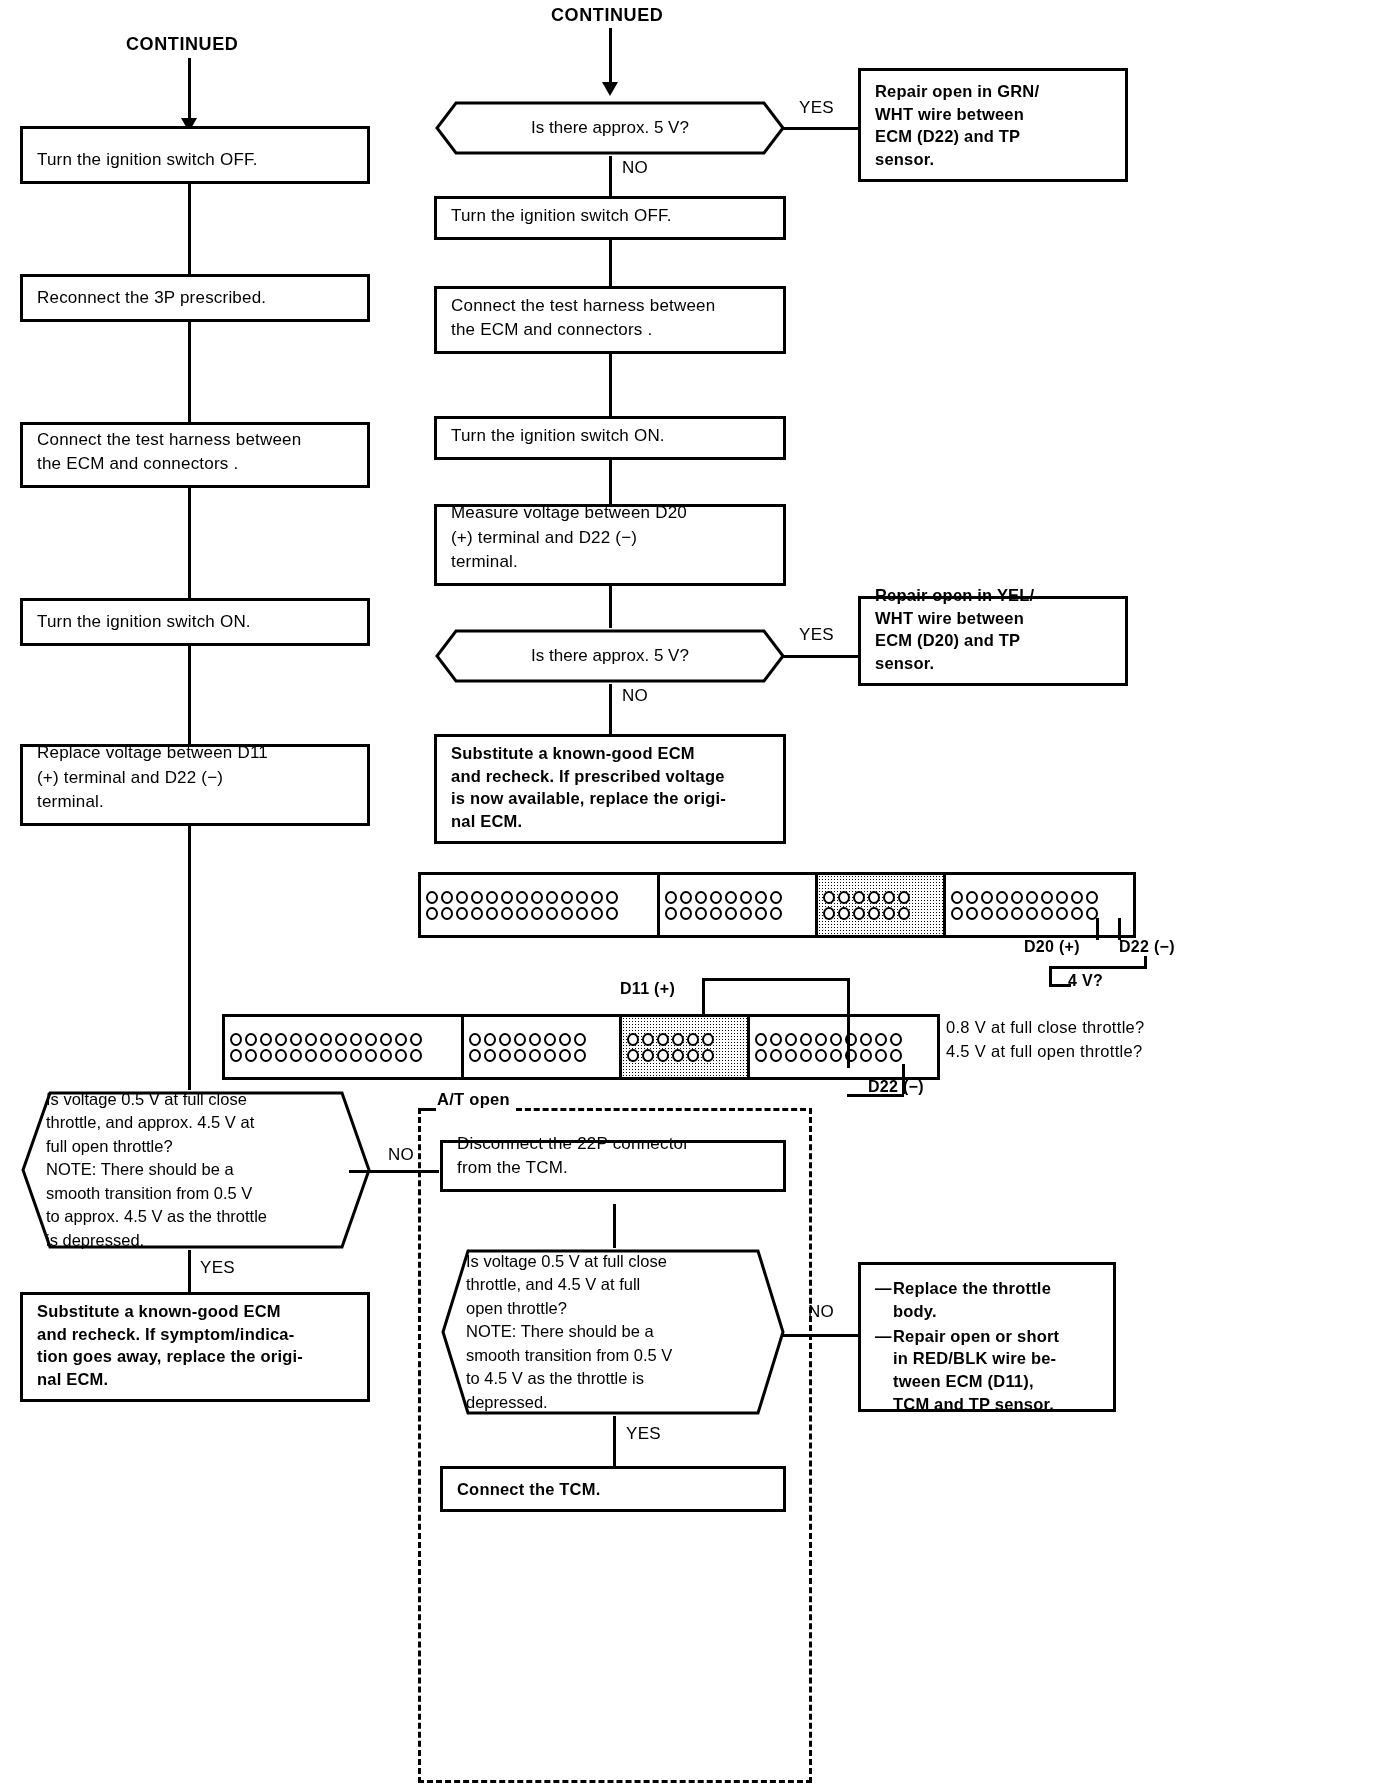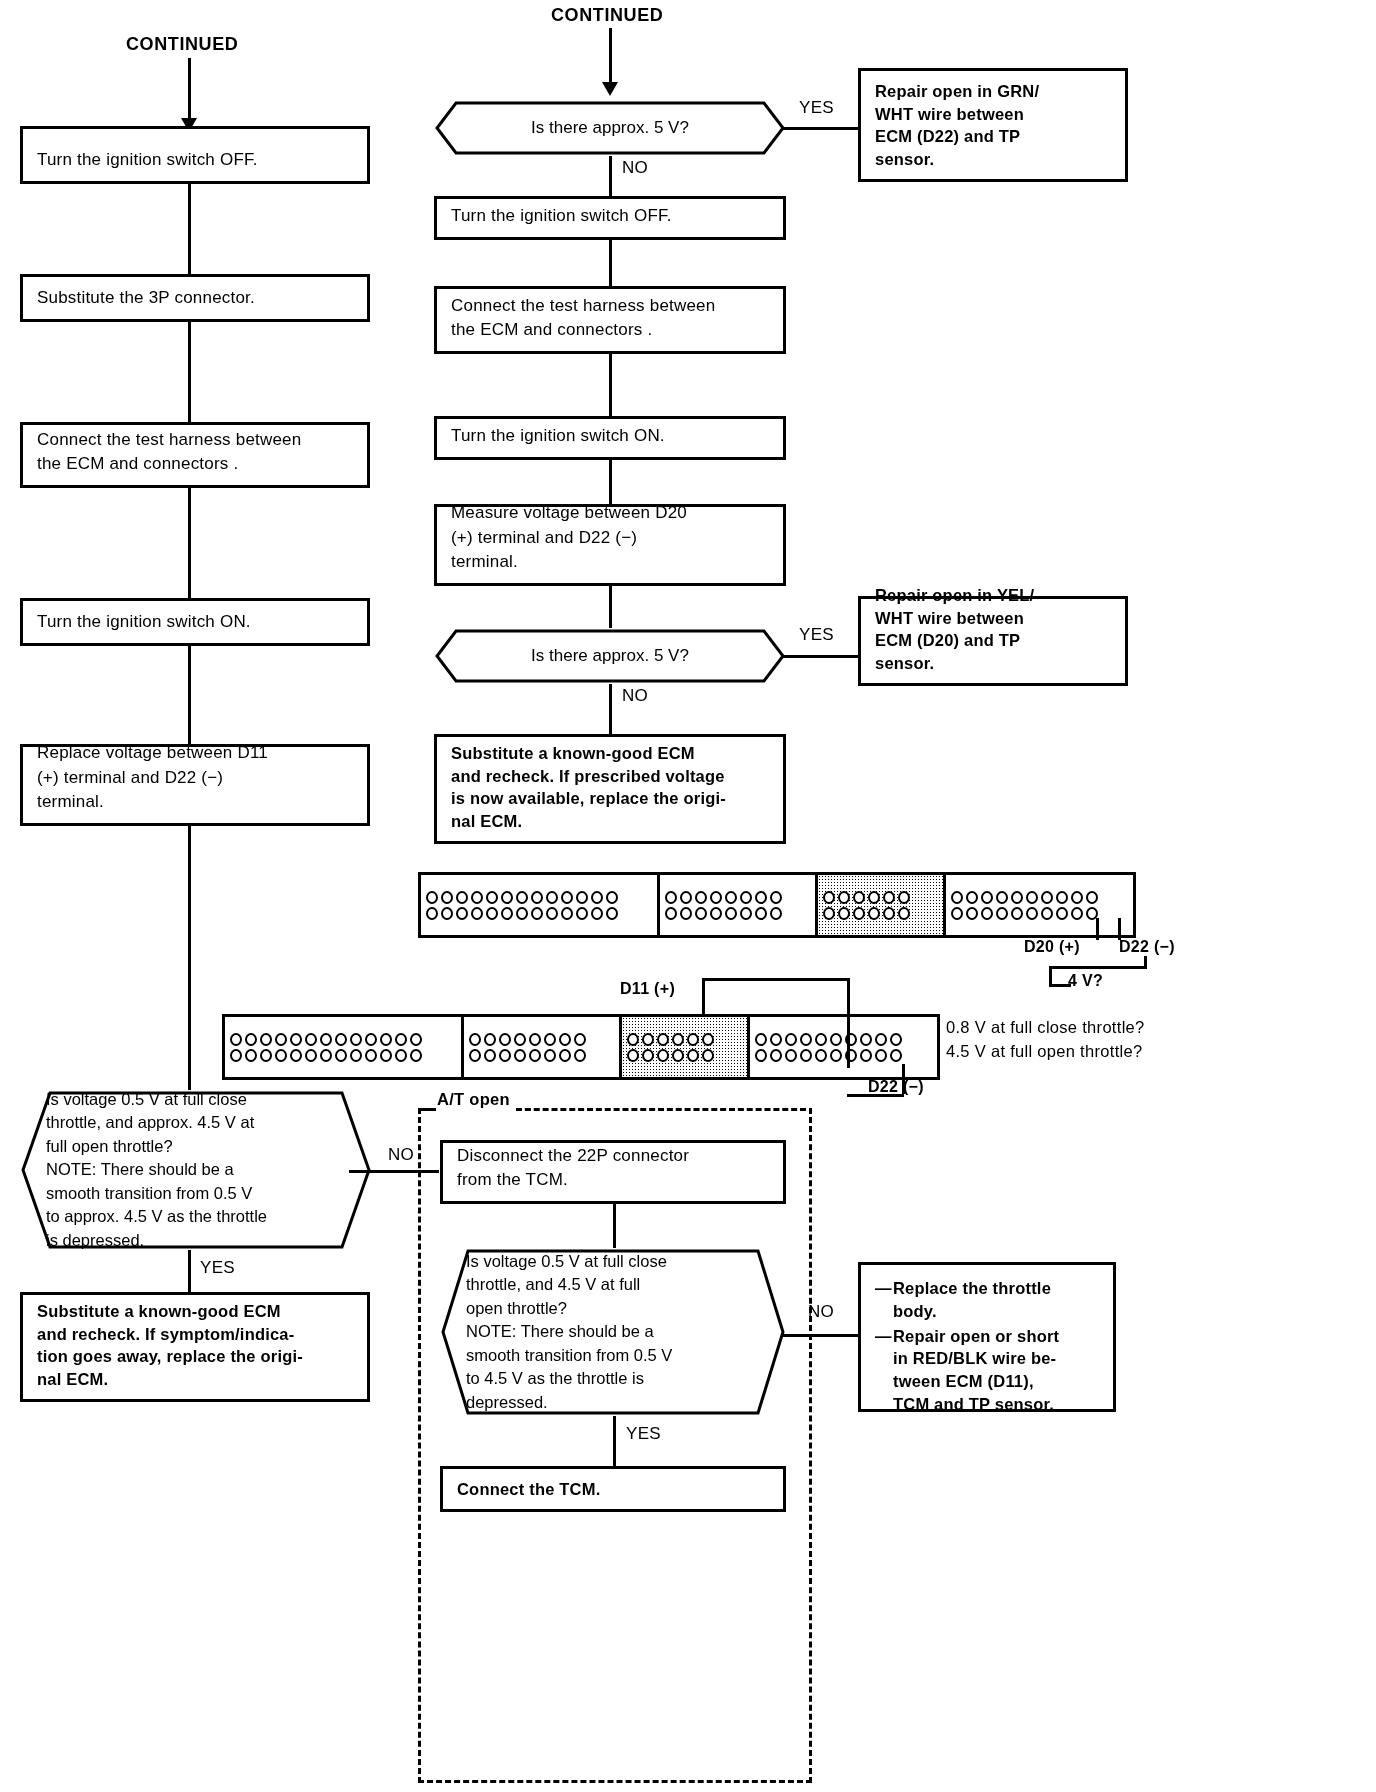--- a/index.html
+++ b/index.html
@@ -72,21 +72,21 @@
 <div class="vline" style="left:188px;top:58px;height:68px;"></div>
 <div class="arrow" style="left:181px;top:118px;"></div>
 
 <div class="abs box" style="left:20px;top:126px;width:350px;height:58px;">
   <span style="white-space:pre-line;">Turn the ignition switch OFF.</span>
 </div>
 
 <div class="vline" style="left:188px;top:184px;height:90px;"></div>
 
 <div class="abs box" style="left:20px;top:274px;width:350px;height:48px;">
-  <span style="white-space:pre-line;">Substitute the 3P connector.</span>
+  <span style="white-space:pre-line;">Reconnect the 3P prescribed.</span>
 </div>
 
 <div class="vline" style="left:188px;top:322px;height:100px;"></div>
 
 <div class="abs box" style="left:20px;top:422px;width:350px;height:66px;">
   <span style="white-space:pre-line;">Connect the test harness between
 the ECM  and  connectors .</span>
 </div>
 
 <div class="vline" style="left:188px;top:488px;height:110px;"></div>
@@ -431,21 +431,21 @@
 <div class="lbl b" style="left:868px;top:1078px;font-size:16px;">D22 (−)</div>
 
 <div class="lbl" style="left:946px;top:1018px;font-size:16.5px;">0.8 V at full close throttle?</div>
 <div class="lbl" style="left:946px;top:1042px;font-size:16.5px;">4.5 V at full open throttle?</div>
 
 <div class="lbl b" style="left:437px;top:1090px;font-size:16.5px;">A/T open</div>
 <div class="dashed" style="left:418px;top:1108px;width:388px;height:672px;border-top:none;"></div>
 <div class="hline" style="left:418px;top:1108px;width:18px;"></div>
 <div class="hline" style="left:516px;top:1108px;width:290px;border-top:3px dashed #000;height:0;background:transparent;"></div>
 
-<div class="abs box" style="left:440px;top:1140px;width:346px;height:64px;">
+<div class="abs box" style="left:440px;top:1140px;width:346px;height:52px;">
   <span style="white-space:pre-line;">Disconnect the 22P connector
 from the TCM.</span>
 </div>
 
 <div class="vline" style="left:613px;top:1204px;height:44px;"></div>
 
 <div class="hex" style="left:440px;top:1248px;width:346px;height:168px;">
   <svg width="346" height="168" viewBox="0 0 346 168">
     <polygon points="28,3 318,3 343,84 318,165 28,165 3,84" fill="#fff" stroke="#000" stroke-width="3"></polygon>
   </svg>

